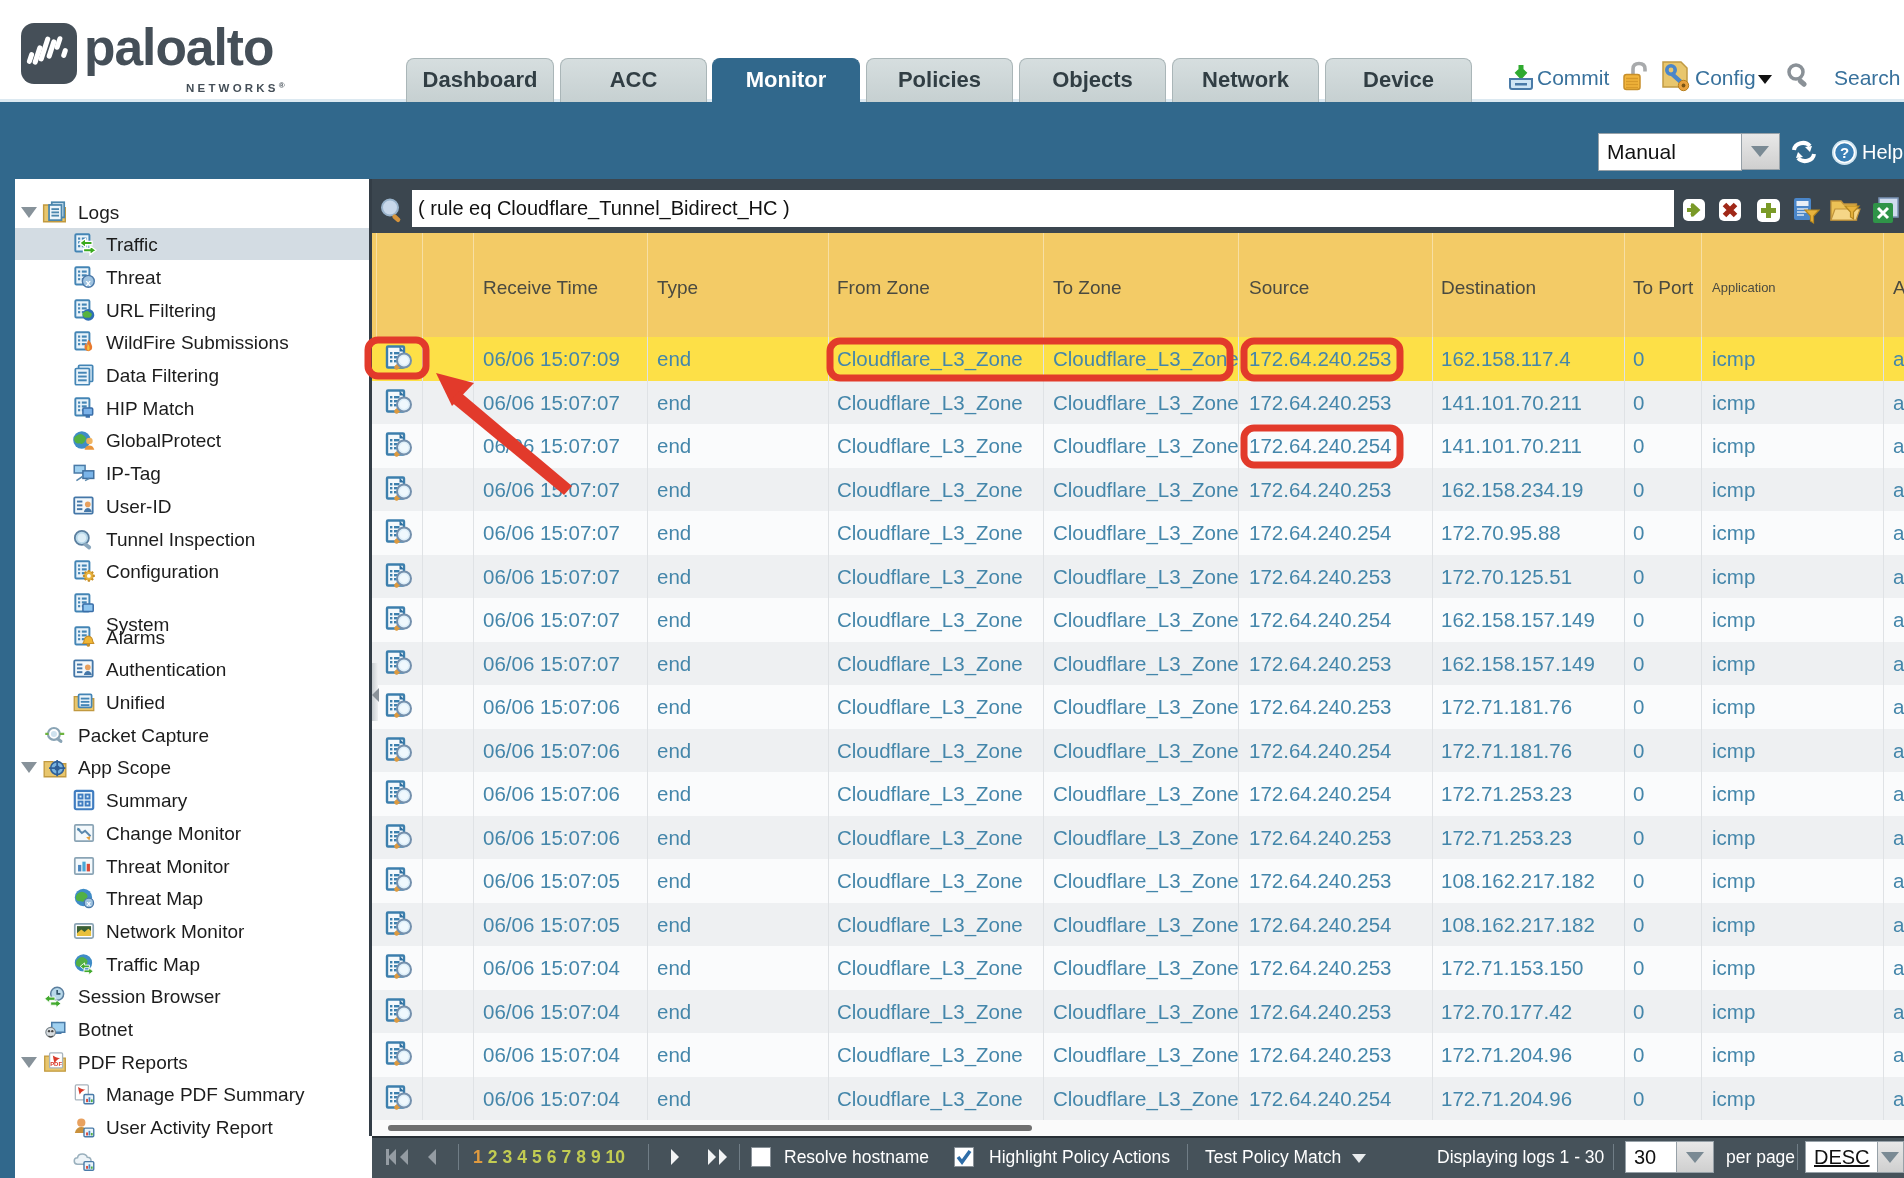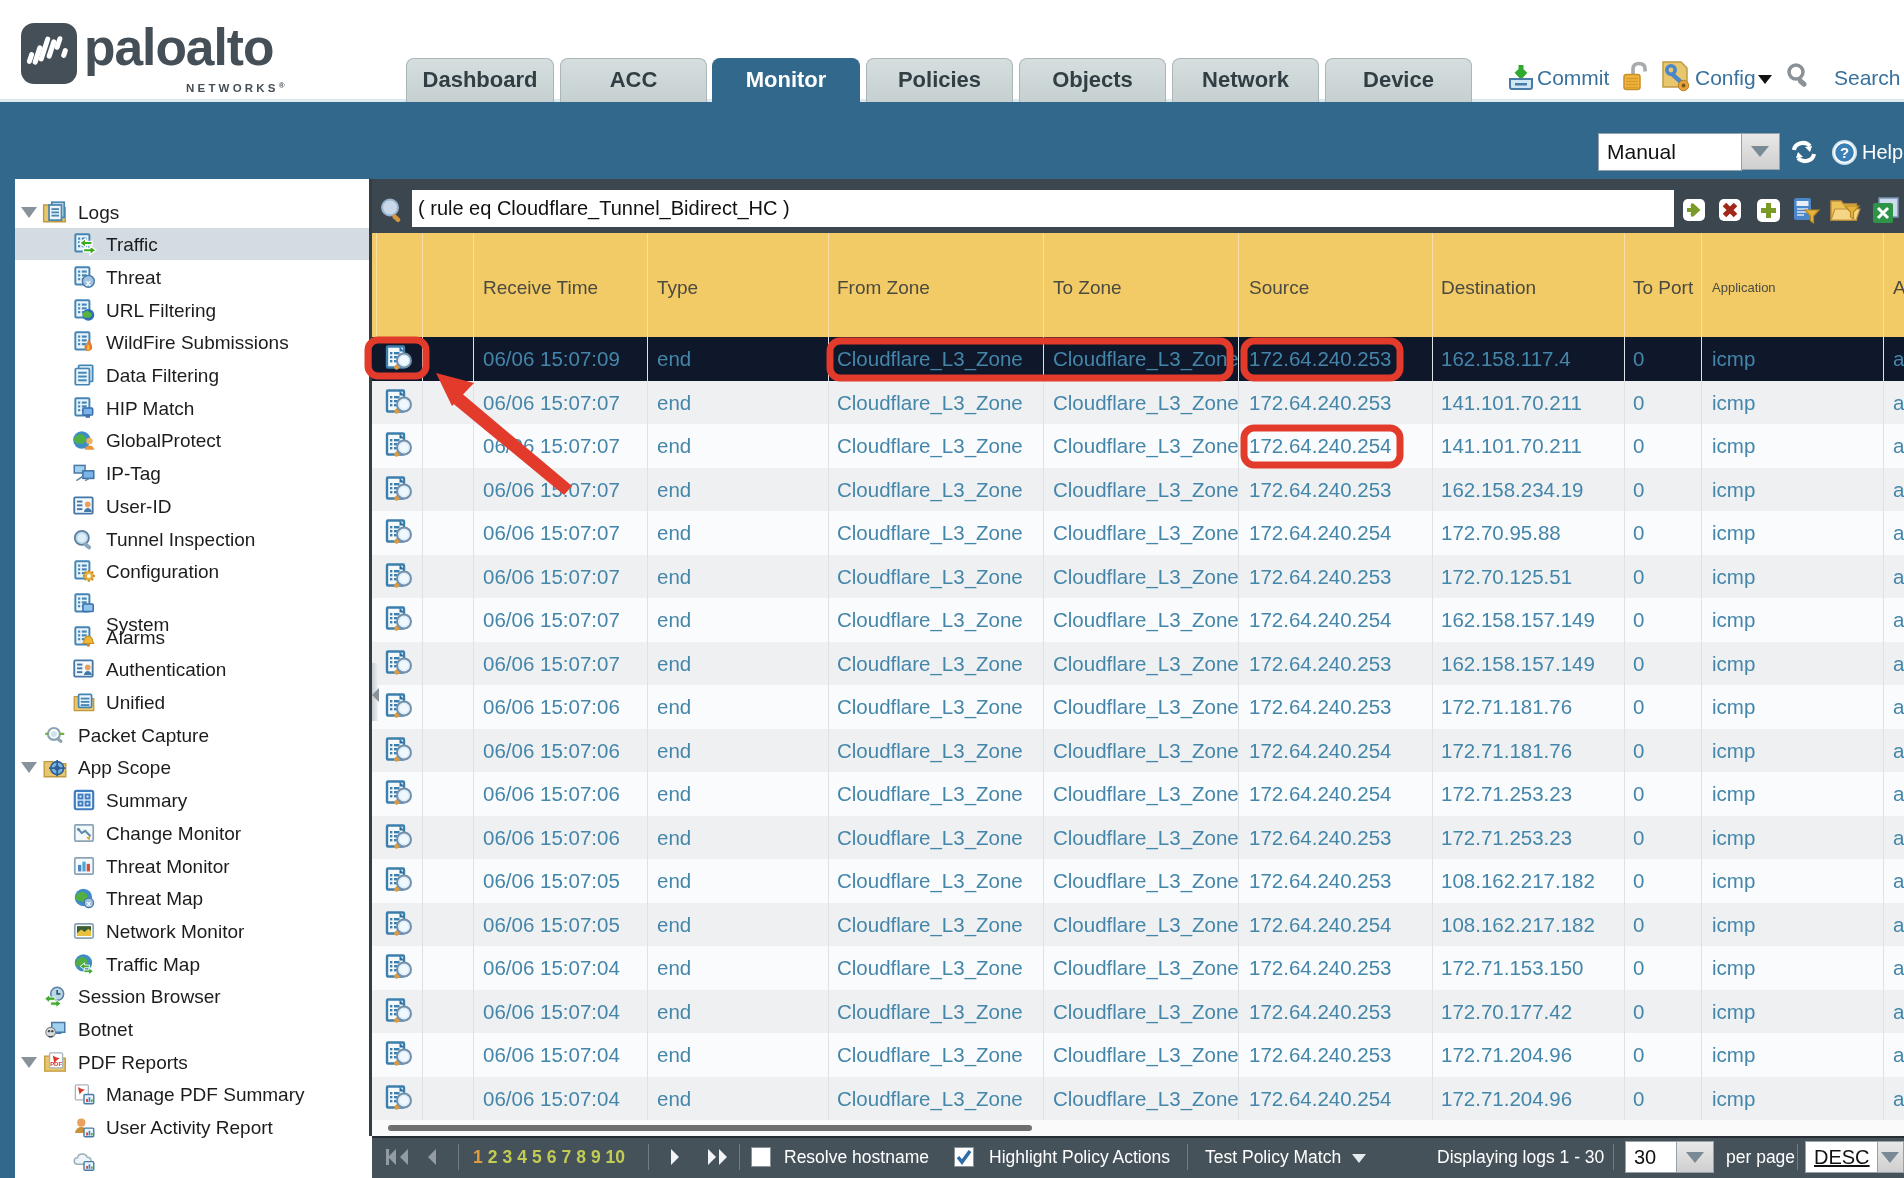--- a/index.html
+++ b/index.html
@@ -450,21 +450,21 @@
 <div class="abs" style="left:422px;top:233px;width:1px;height:104px;background:#f7dfa3;"></div>
 <div class="abs" style="left:473px;top:233px;width:1px;height:104px;background:#f7dfa3;"></div>
 <div class="abs" style="left:647px;top:233px;width:1px;height:104px;background:#f7dfa3;"></div>
 <div class="abs" style="left:828px;top:233px;width:1px;height:104px;background:#f7dfa3;"></div>
 <div class="abs" style="left:1043px;top:233px;width:1px;height:104px;background:#f7dfa3;"></div>
 <div class="abs" style="left:1238px;top:233px;width:1px;height:104px;background:#f7dfa3;"></div>
 <div class="abs" style="left:1432px;top:233px;width:1px;height:104px;background:#f7dfa3;"></div>
 <div class="abs" style="left:1624px;top:233px;width:1px;height:104px;background:#f7dfa3;"></div>
 <div class="abs" style="left:1701px;top:233px;width:1px;height:104px;background:#f7dfa3;"></div>
 <div class="abs" style="left:1883px;top:233px;width:1px;height:104px;background:#f7dfa3;"></div>
-<div class="abs" style="left:372px;top:337.0px;width:1532px;height:43.5px;background:#0f172a;">
+<div class="abs" style="left:372px;top:337.0px;width:1532px;height:43.5px;background:#fde047;">
 <div class="abs" style="left:13px;top:8px;width:28px;height:28px;"><svg width="28" height="28" viewBox="0 0 28 28">
 <rect x="2" y="1.5" width="17" height="21" rx="1" fill="#f4f9fc" stroke="#3c7fad" stroke-width="2.4"></rect>
 <path d="M14.5 1.5 L19 6.5 L14.5 6.5 Z" fill="#2e6e9e"></path>
 <g fill="#3c7fad">
           <rect x="5" y="7" width="2.4" height="2.4"></rect>
           <rect x="9" y="7" width="5.5" height="2.4"></rect>
 <rect x="5" y="11" width="2.4" height="2.4"></rect>
           <rect x="9" y="11" width="5.5" height="2.4"></rect>
 <rect x="5" y="15" width="2.4" height="2.4"></rect>
           <rect x="9" y="15" width="5.5" height="2.4"></rect>

